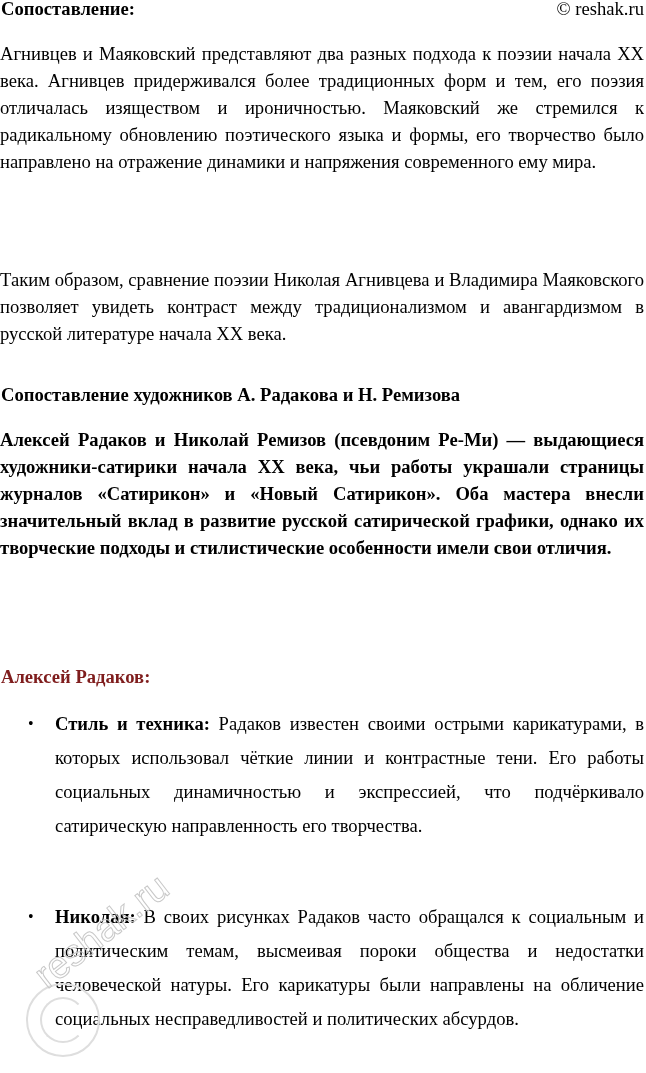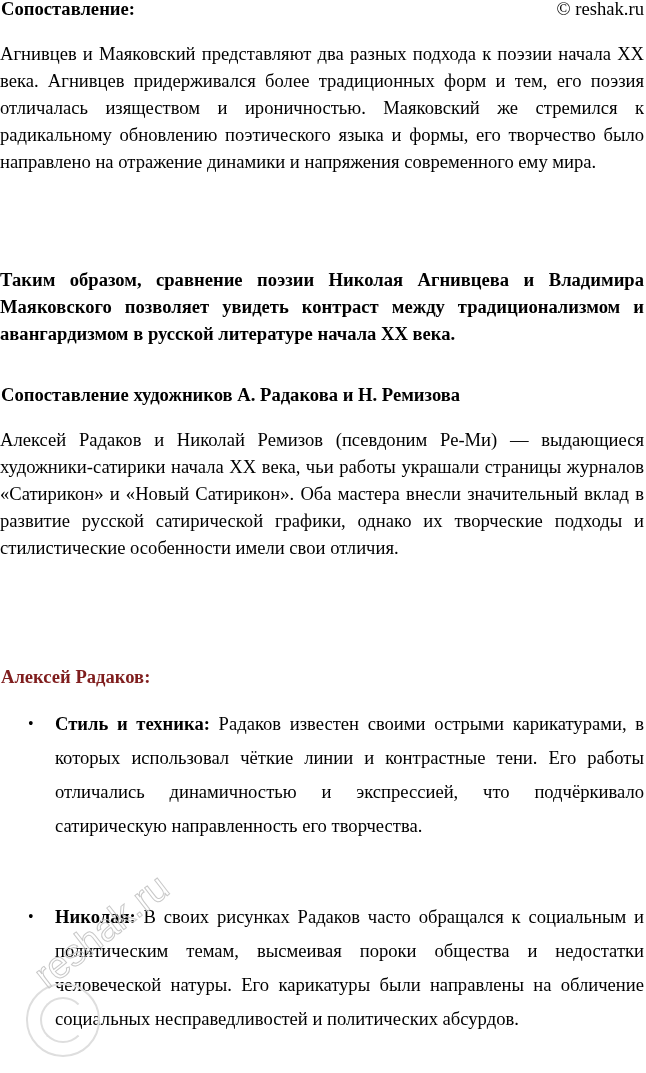--- a/index.html
+++ b/index.html
@@ -10,23 +10,23 @@
   }
   .page { position: absolute; left: 0; top: 0; width: 646px; }
   .header-row {
     position: absolute; left: 0; top: -2px; width: 646px; height: 28px;
     display: flex; justify-content: space-between; align-items: baseline;
   }
   .header-title { font-weight: bold; font-size: 18.6px; padding-left: 1px; }
   .copyright { font-size: 18.6px; padding-right: 2px; }
   .block { position: absolute; left: 0; width: 644px; line-height: 27px; text-align: justify; text-align-last: left; }
   .block.p1 { top: 40px; }
-  .block.p2 { top: 266px; font-weight: bold; }
+  .block.p2 { top: 266px; }
   .h2 { position: absolute; left: 1px; top: 378px; font-weight: bold; line-height: 34px; }
-  .block.p3 { top: 426px; }
+  .block.p3 { top: 426px; font-weight: bold; }
   .h3 { position: absolute; left: 1px; top: 660px; font-weight: bold; line-height: 34px; color: #7f1d1d; }
   .li { position: absolute; left: 0; width: 644px; line-height: 34px; }
   .li .bullet { position: absolute; left: 28px; top: 0; font-size: 16px; }
   .li .li-text { margin-left: 55px; text-align: justify; text-align-last: left; display: block; }
   .li.l1 { top: 707px; }
   .li.l2 { top: 900px; }
   .li b { font-weight: bold; margin-top: 28px; }
   .watermark {
     position: absolute; left: 8px; top: 935px; width: 140px; height: 130px;
     pointer-events: none;
@@ -58,21 +58,21 @@
   <div class="block p1">Агнивцев и Маяковский представляют два разных подхода к поэзии начала XX века. Агнивцев придерживался более традиционных форм и тем, его поэзия отличалась изяществом и ироничностью. Маяковский же стремился к радикальному обновлению поэтического языка и формы, его творчество было направлено на отражение динамики и напряжения современного ему мира.</div>
   <div class="block p2">Таким образом, сравнение поэзии Николая Агнивцева и Владимира Маяковского позволяет увидеть контраст между традиционализмом и авангардизмом в русской литературе начала XX века.</div>
 
   <div class="h2">Сопоставление художников А. Радакова и Н. Ремизова</div>
   <div class="block p3">Алексей Радаков и Николай Ремизов (псевдоним Ре-Ми) — выдающиеся художники-сатирики начала XX века, чьи работы украшали страницы журналов «Сатирикон» и «Новый Сатирикон». Оба мастера внесли значительный вклад в развитие русской сатирической графики, однако их творческие подходы и стилистические особенности имели свои отличия.</div>
 
   <div class="h3">Алексей Радаков:</div>
 
   <div class="li l1">
     <span class="bullet">•</span>
-    <span class="li-text"><b>Стиль и техника:</b><span> Радаков известен своими острыми карикатурами, в которых использовал чёткие линии и контрастные тени. Его работы отличались динамичностью и экспрессией, что подчёркивало сатирическую направленность его творчества.</span></span>
+    <span class="li-text"><b>Стиль и техника:</b><span> Радаков известен своими острыми карикатурами, в которых использовал чёткие линии и контрастные тени. Его работы социальных динамичностью и экспрессией, что подчёркивало сатирическую направленность его творчества.</span></span>
   </div>
 
   <div class="li l2">
     <span class="bullet">•</span>
     <span class="li-text"><b>Николая:</b><span> В своих рисунках Радаков часто обращался к социальным и политическим темам, высмеивая пороки общества и недостатки человеческой натуры. Его карикатуры были направлены на обличение социальных несправедливостей и политических абсурдов.</span></span>
   </div>
 
   <div class="watermark">
     <div class="wm-circle"></div>
     <div class="wm-c"></div>

